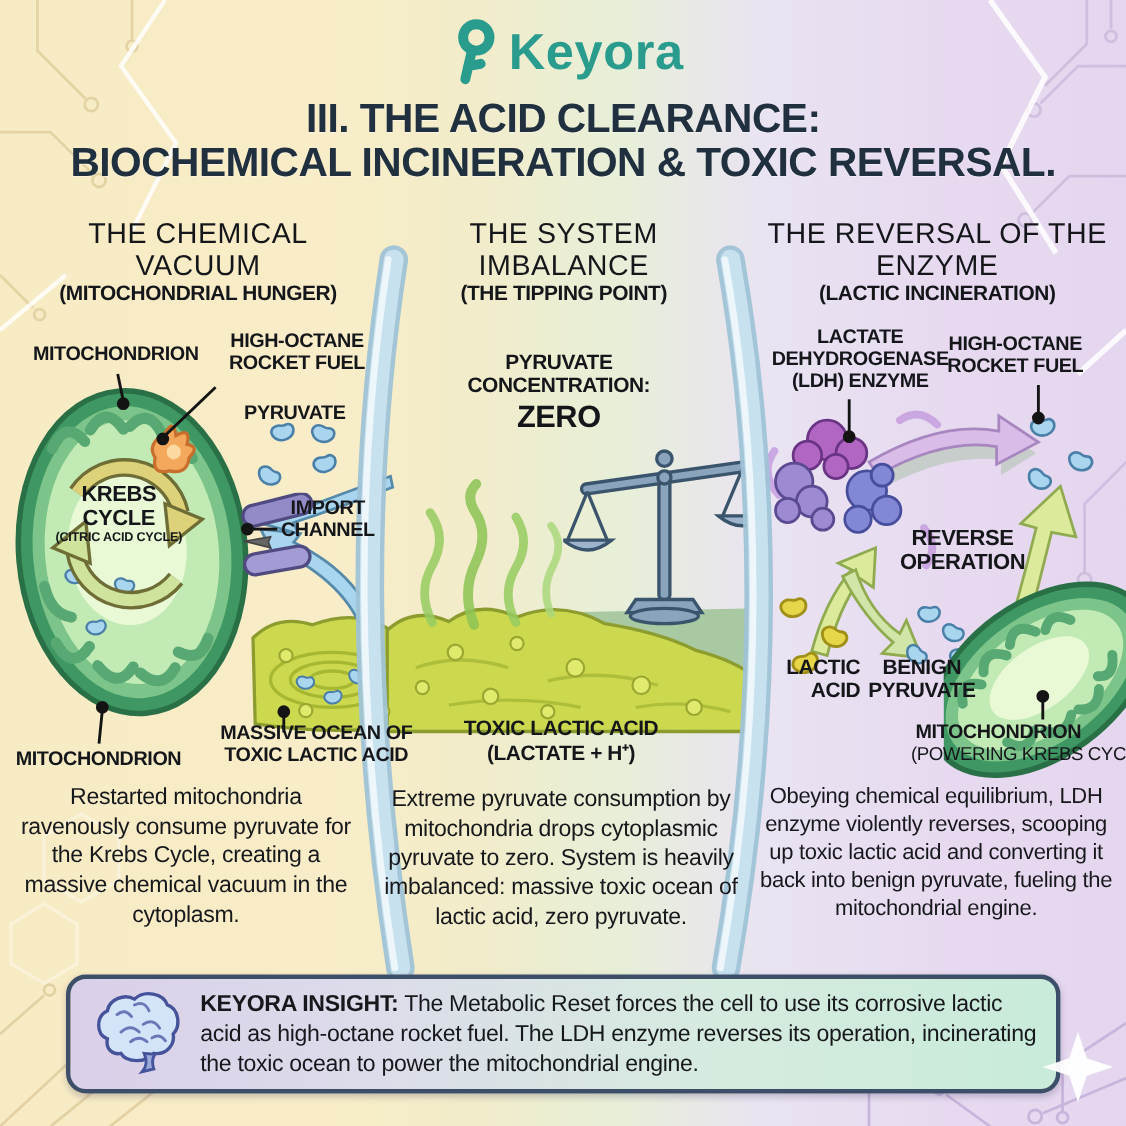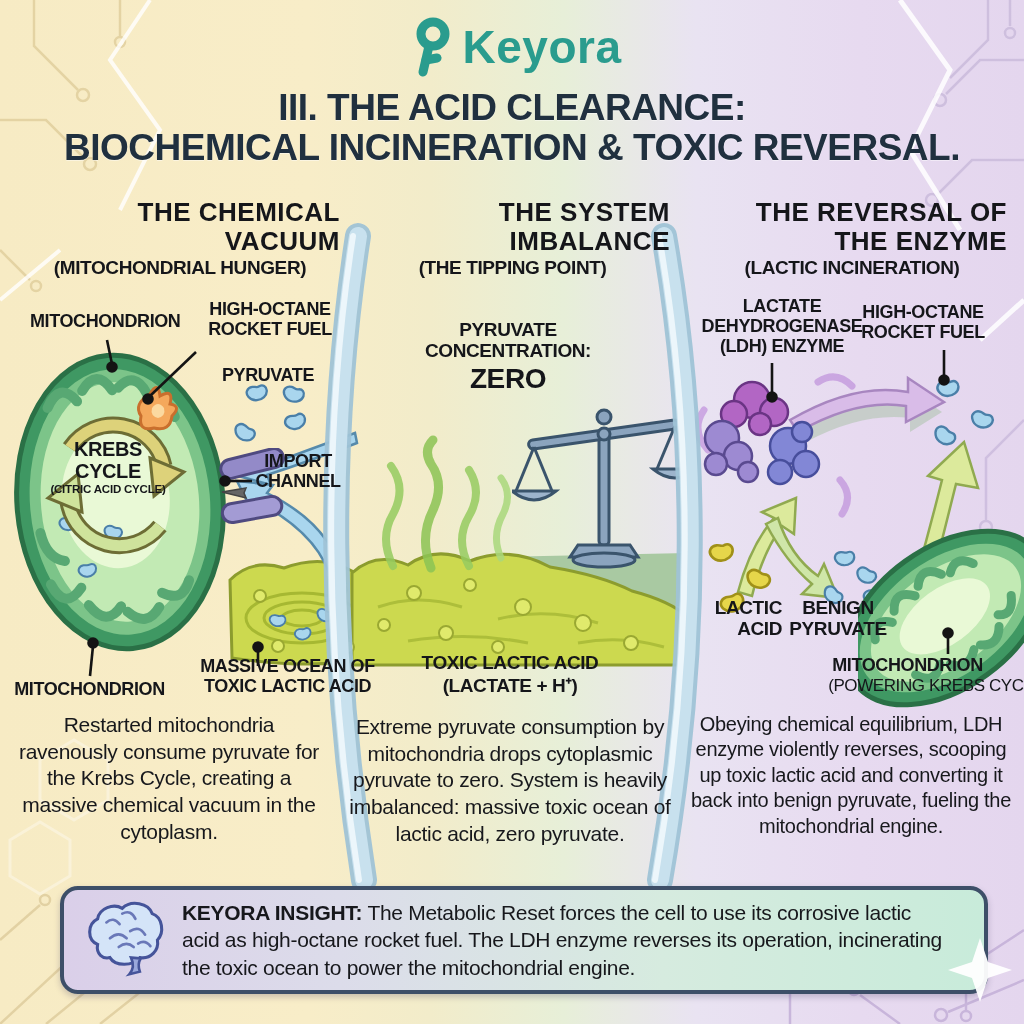--- a/index.html
+++ b/index.html
@@ -2,31 +2,31 @@
 <html><head>
 <meta charset="utf-8">
 <style>
   html,body{margin:0;padding:0;background:#888;}
   #canvas{position:relative;width:1024px;height:1024px;overflow:hidden;
     font-family:"Liberation Sans",sans-serif;
     background:linear-gradient(90deg,#f7ebc4 0%,#f8edc8 30%,#f2ecca 42%,#e7efd8 55%,#e9e3f2 68%,#e7daf0 84%,#e4d6ee 100%);}
   .abs{position:absolute;}
   .lbl{position:absolute;font-weight:bold;color:#15161a;text-align:center;line-height:1.1;letter-spacing:-0.4px;z-index:10;}
   .para{position:absolute;color:#17181c;text-align:center;line-height:1.27;letter-spacing:-0.3px;font-size:21px;z-index:10;}
-  .hdg{position:absolute;font-weight:bold;color:#15161a;text-align:right;line-height:1.12;letter-spacing:0.5px;font-size:26px;z-index:10;}
+  .hdg{position:absolute;font-weight:normal;color:#15161a;text-align:center;line-height:1.12;letter-spacing:0.5px;font-size:26px;z-index:10;}
   .sub{position:absolute;font-weight:bold;color:#15161a;text-align:center;line-height:1.05;letter-spacing:-0.4px;font-size:19px;z-index:10;}
   #title-block{position:absolute;left:0;top:88px;width:1024px;text-align:center;z-index:10;
     color:#20303f;font-weight:bold;letter-spacing:-0.5px;line-height:1.08;font-size:37px;
     text-shadow:0 1px 0 rgba(255,255,255,.45);}
   #logo{position:absolute;left:0;top:16px;width:1024px;text-align:center;z-index:10;}
   #logo .word{font-size:46px;font-weight:bold;color:#2a9c8e;letter-spacing:0.5px;vertical-align:middle;}
   #insight-box{position:absolute;left:60px;top:886px;width:896px;height:100px;z-index:12;
     border:4px solid #3d4f68;border-radius:18px;
     background:linear-gradient(90deg,#dacfe9 0%,#dcdcea 30%,#d6ebdf 65%,#c8ebda 100%);
-    box-shadow:0 3px 6px rgba(60,50,90,.25);padding-left:24px;}
+    box-shadow:0 3px 6px rgba(60,50,90,.25);}
   #insight-text{position:absolute;left:118px;top:9px;width:762px;font-size:21px;line-height:1.3;
     letter-spacing:-0.3px;color:#17181c;text-align:left;}
   #insight-text b{font-weight:bold;}
   svg{display:block;}
 </style>
 </head>
 <body>
 
 <div id="canvas">
 
@@ -374,20 +374,21 @@
   <div class="para" style="left:14px;top:712px;width:310px;">Restarted mitochondria ravenously consume pyruvate for the Krebs Cycle, creating a massive chemical vacuum in the cytoplasm.</div>
 
   <div class="lbl" style="left:398px;top:320px;width:220px;font-size:19px;">PYRUVATE CONCENTRATION:</div>
   <div class="lbl" style="left:398px;top:364px;width:220px;font-size:28px;">ZERO</div>
   <div class="lbl" style="left:380px;top:653px;width:260px;font-size:19px;">TOXIC LACTIC ACID</div>
   <div class="lbl" style="left:380px;top:676px;width:260px;font-size:19px;">(LACTATE + H⁺)</div>
   <div class="para" style="left:348px;top:714px;width:324px;">Extreme pyruvate consumption by mitochondria drops cytoplasmic pyruvate to zero. System is heavily imbalanced: massive toxic ocean of lactic acid, zero pyruvate.</div>
 
   <div class="lbl" style="left:698px;top:297px;width:168px;font-size:18px;">LACTATE DEHYDROGENASE (LDH) ENZYME</div>
   <div class="lbl" style="left:848px;top:303px;width:150px;font-size:18px;">HIGH-OCTANE ROCKET FUEL</div>
+  <div class="lbl" style="left:800px;top:478px;width:150px;font-size:20px;">REVERSE OPERATION</div>
   <div class="lbl" style="left:700px;top:598px;width:82px;font-size:19px;text-align:right;">LACTIC ACID</div>
   <div class="lbl" style="left:788px;top:598px;width:100px;font-size:19px;">BENIGN PYRUVATE</div>
   <div class="lbl" style="left:800px;top:656px;width:215px;font-size:18px;">MITOCHONDRION</div>
   <div class="lbl" style="left:795px;top:677px;width:225px;font-size:17px;font-weight:normal;margin-left:31px;">(POWERING KREBS CYCLE)</div>
   <div class="para" style="left:686px;top:712px;width:330px;font-size:20px;">Obeying chemical equilibrium, LDH enzyme violently reverses, scooping up toxic lactic acid and converting it back into benign pyruvate, fueling the mitochondrial engine.</div>
 
   <div id="insight-box">
     <svg class="abs" style="left:16px;top:6px;" width="88" height="88" viewBox="0 0 100 100">
       <path d="M20,55 C8,50 8,32 20,26 C22,14 38,8 48,14 C58,4 78,8 82,20 C94,24 96,42 88,50 C90,62 80,72 68,70 C60,80 40,80 34,70 C26,72 18,66 20,55 Z" fill="#d4e4f8" stroke="#45549a" stroke-width="3.5"></path>
       <g fill="none" stroke="#6a78b8" stroke-width="3" stroke-linecap="round">

